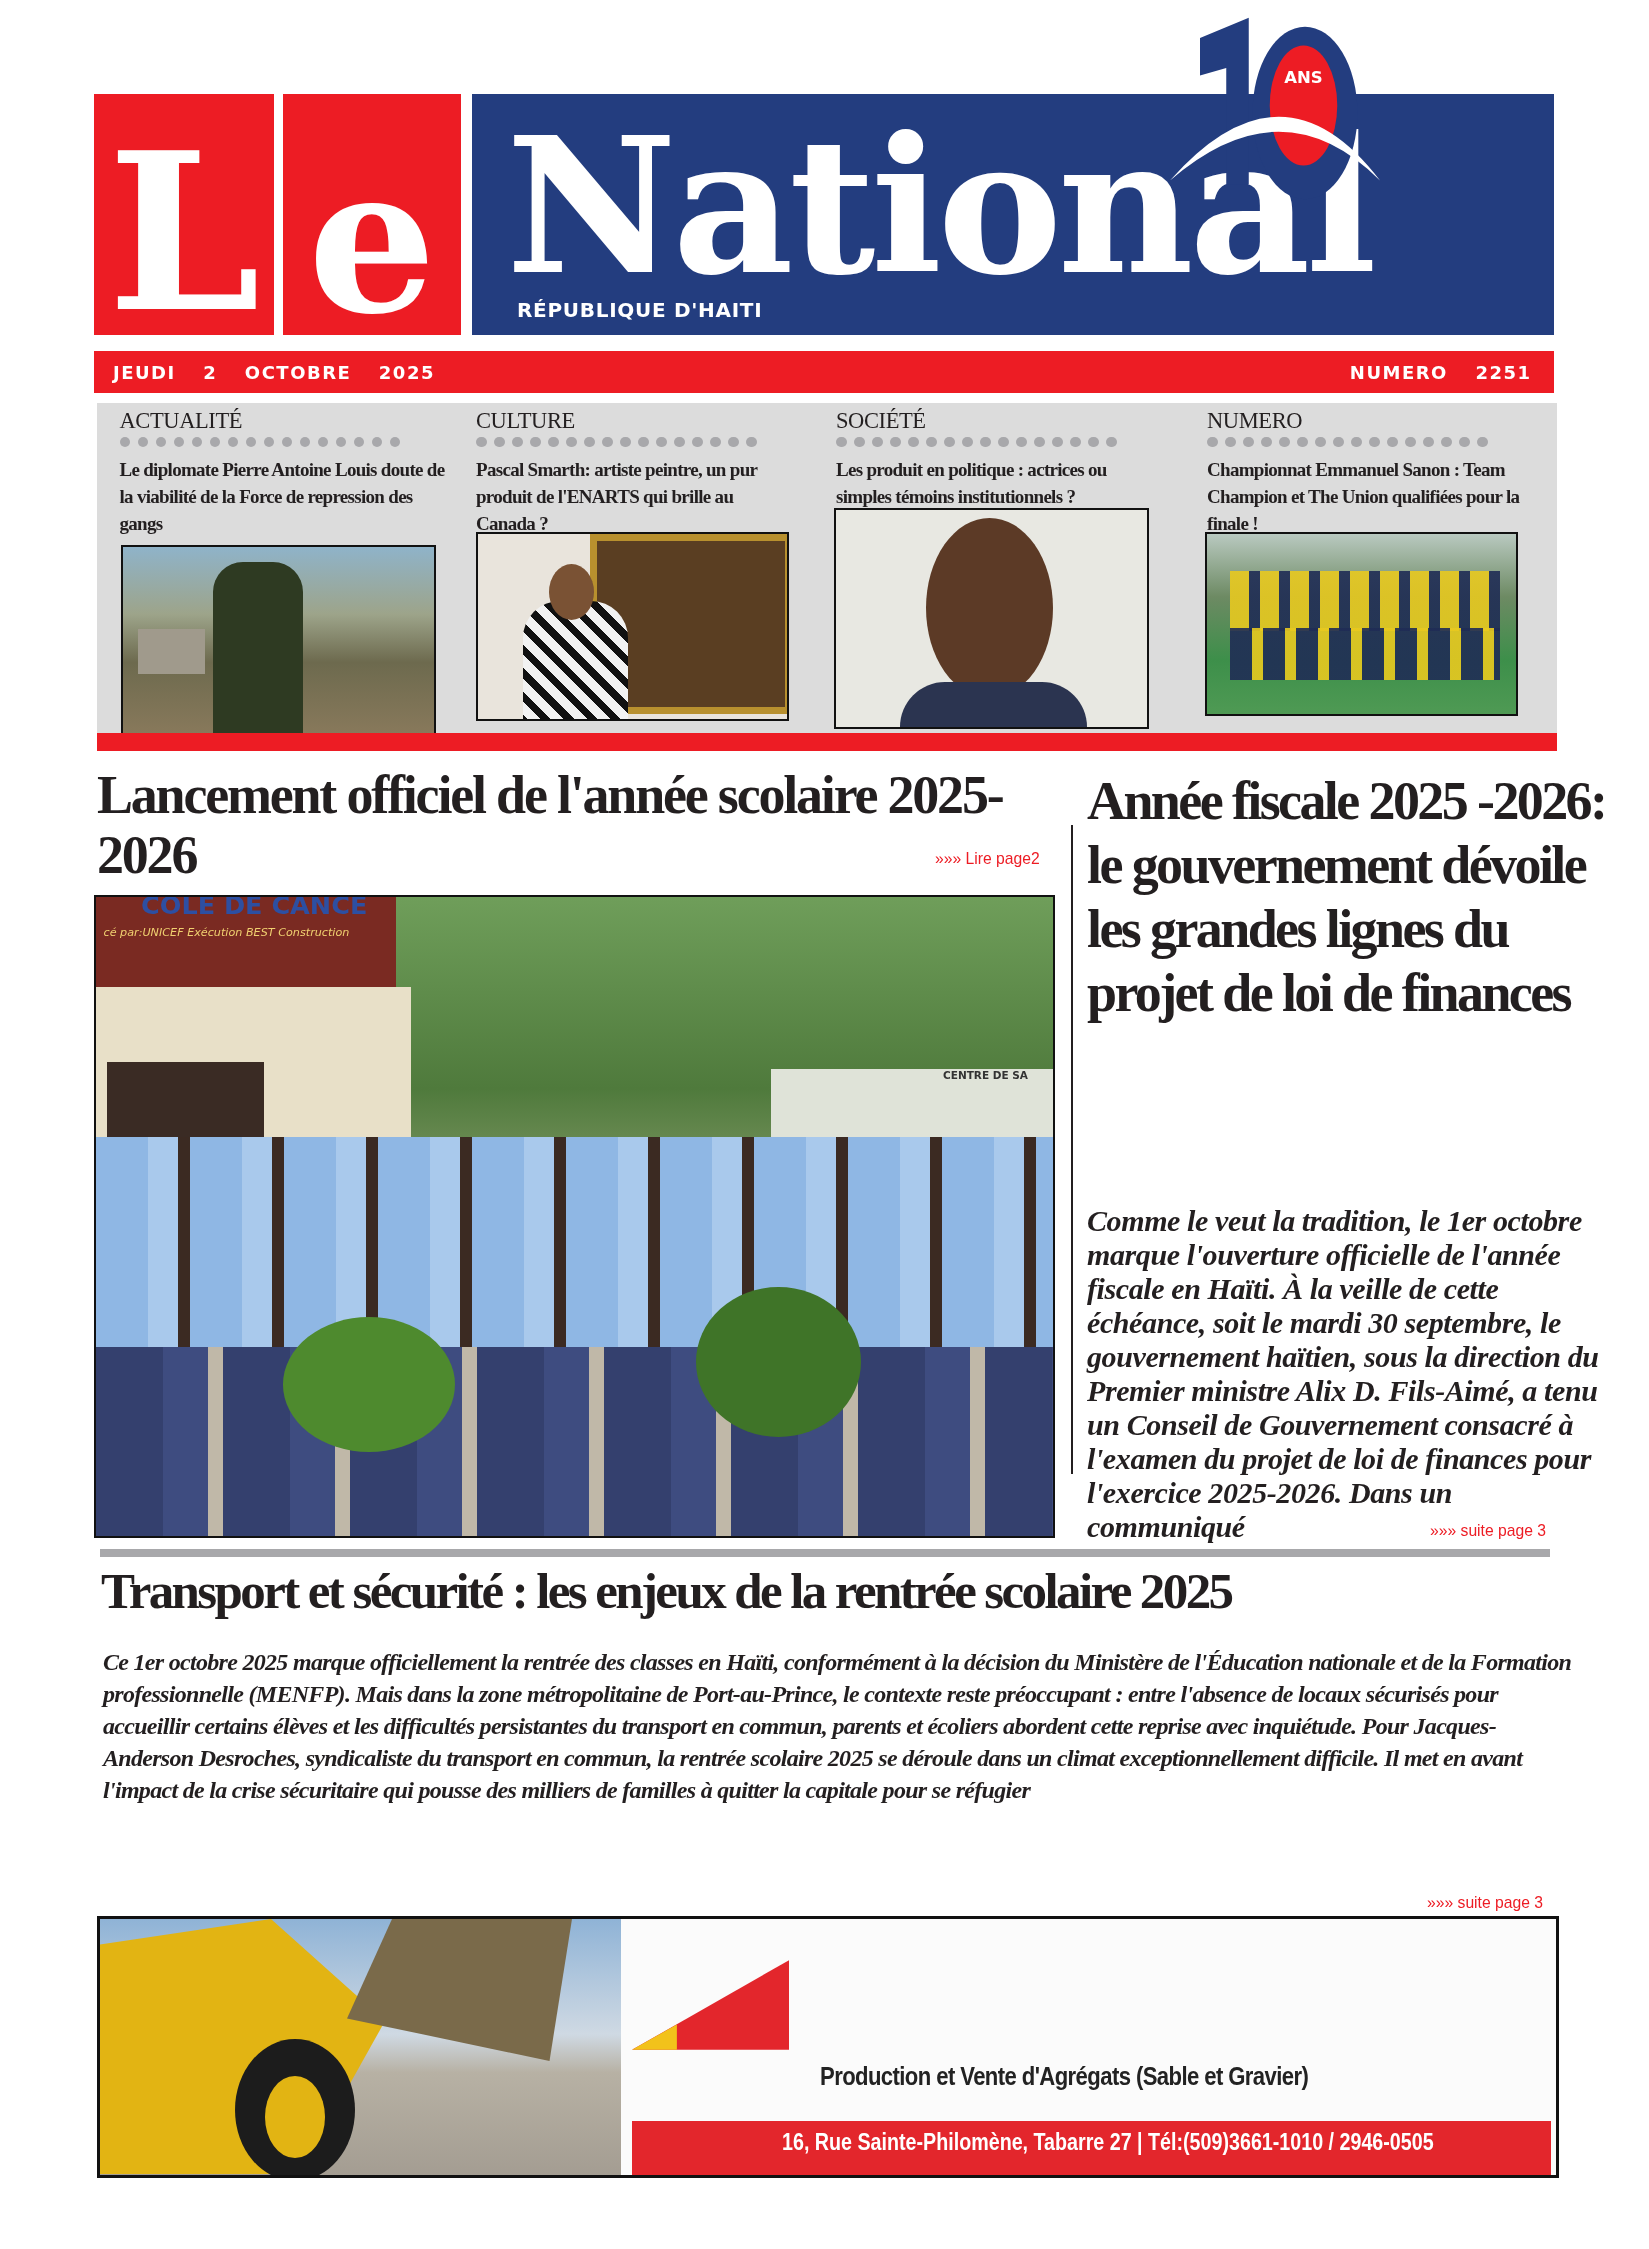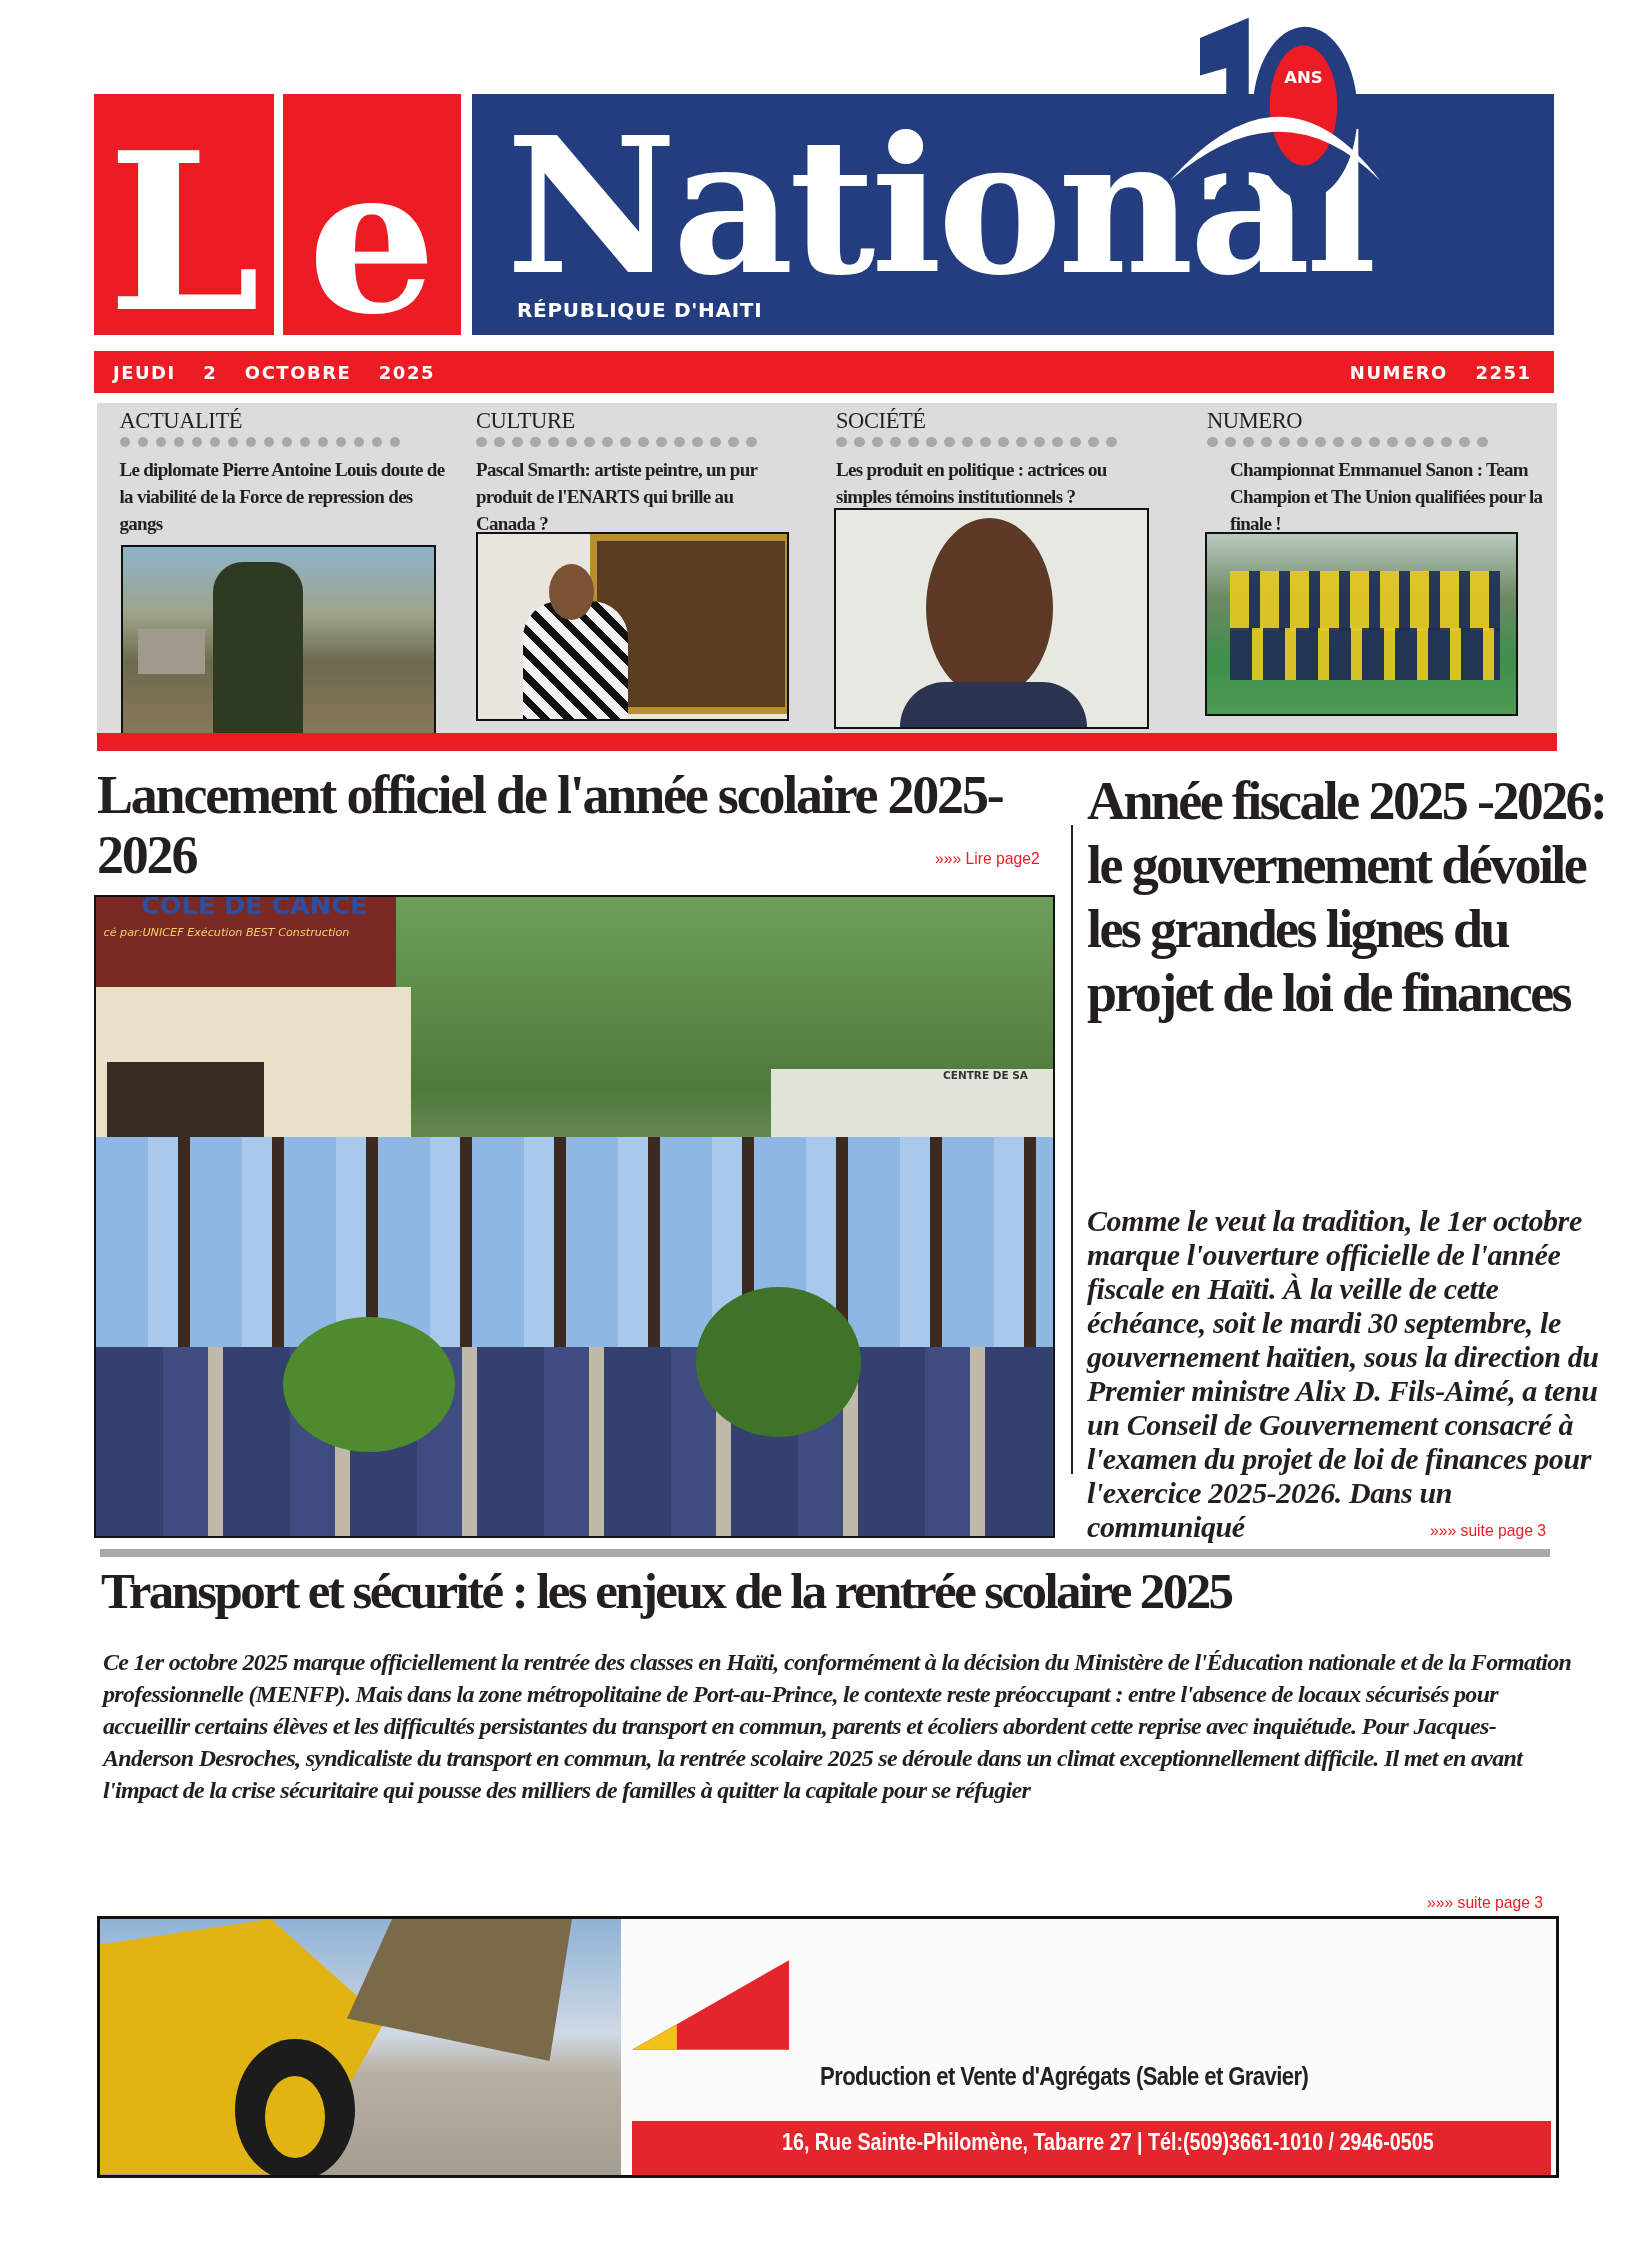--- a/index.html
+++ b/index.html
@@ -174,21 +174,21 @@
         <span></span>
         <span></span>
         <span></span>
         <span></span>
         <span></span>
         <span></span>
         <span></span>
         <span></span>
         <span></span>
       </div>
-    <div class="sec-headline" style="width:315px;margin-left:23px;">Championnat Emmanuel Sanon : Team Champion et The Union qualifiées pour la finale !</div>
+    <div class="sec-headline" style="width:315px;">Championnat Emmanuel Sanon : Team Champion et The Union qualifiées pour la finale !</div>
   </div>
   <div class="sec-photo" style="left:1108px;top:129px;width:313px;height:184px;background:linear-gradient(180deg,#b9c9c0 0%,#6d8a63 35%,#3d8f4a 70%,#4f9a54 100%);">
     <div style="position:absolute;left:22.5px;top:37px;width:270px;height:60px;background:repeating-linear-gradient(90deg,#e8c91f 0 19.5px,#1f2c55 19.5px 30px);opacity:0.9;"></div>
     <div style="position:absolute;left:22.5px;top:94px;width:270px;height:52px;background:repeating-linear-gradient(90deg,#1f2c55 0 22.5px,#e8c91f 22.5px 33px);opacity:0.9;"></div>
   </div>
 </div>
 
 <div class="abs redbar"></div>
 
 <div class="abs lead-title">Lancement officiel de l'année scolaire 2025-2026</div>

